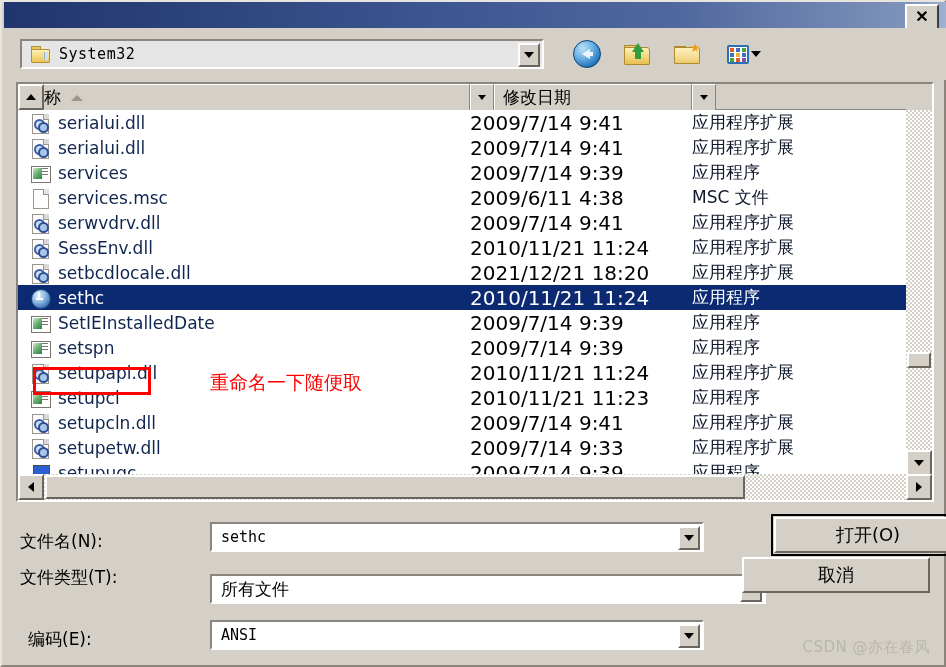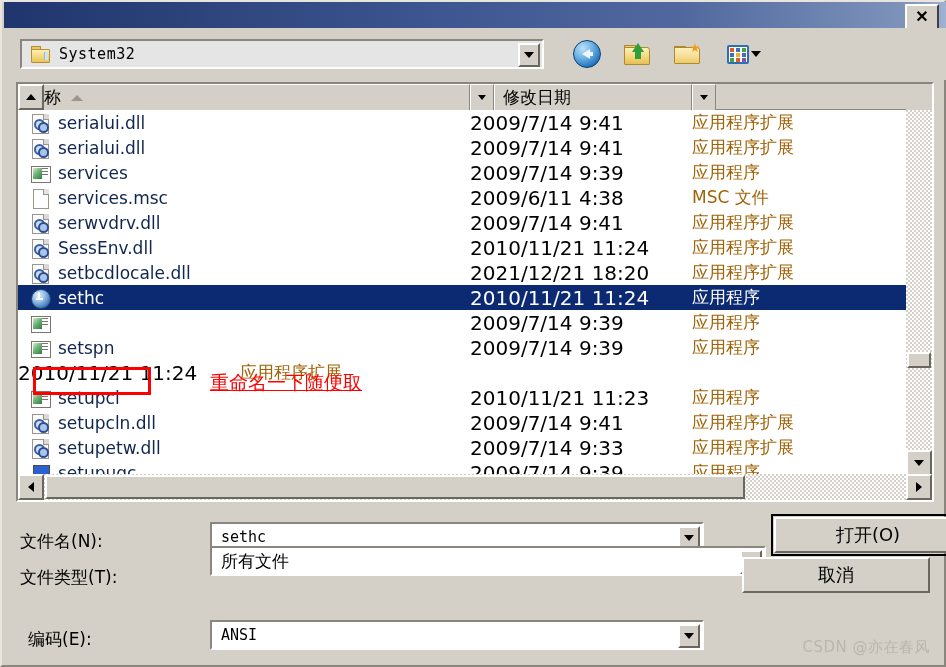--- a/index.html
+++ b/index.html
@@ -101,21 +101,21 @@
     border-right:1px solid #8a867e;border-top:1px solid #ffffff;border-left:1px solid #ffffff;
     display:flex;align-items:center;justify-content:center;cursor:pointer;
   }
   .hfilter .tri-d{border-left-width:4px;border-right-width:4px;border-top-width:5px;}
 
   .rows{position:absolute;left:0;top:26px;width:100%;height:374px;overflow:hidden;}
   .row{height:25px;display:flex;align-items:center;position:relative;}
   .row.sel{background:#0b2a72;}
   .row .nm{width:452px;display:flex;align-items:center;flex:0 0 auto;}
   .row .dt{width:222px;flex:0 0 auto;font-size:20px;color:#000;font-family:"DejaVu Sans","Liberation Sans",sans-serif;}
-  .row .tp{width:200px;flex:0 0 auto;font-size:17px;color:#a16207;font-family:"DejaVu Sans","Liberation Sans",sans-serif;}
+  .row .tp{width:200px;flex:0 0 auto;font-size:17px;color:#0f172a;font-family:"DejaVu Sans","Liberation Sans",sans-serif;}
   .row.sel .dt,.row.sel .tp,.row.sel .lbl{color:#fff;}
   .row .lbl{font-size:17px;color:#10264f;font-family:"DejaVu Sans","Liberation Sans",sans-serif;}
 
   .ic{width:20px;height:20px;margin-left:12px;margin-right:8px;position:relative;flex:0 0 auto;}
   
   .ic.dll .pg{position:absolute;left:2px;top:1px;width:15px;height:18px;background:#fbfbfb;border:1px solid #9a968e;}
   .ic.dll .pg:after{content:"";position:absolute;right:-1px;top:-1px;width:5px;height:5px;background:#d9d9d9;border-left:1px solid #9a968e;border-bottom:1px solid #9a968e;}
   .ic.dll .g1{position:absolute;left:4px;top:6px;width:7px;height:7px;border-radius:50%;border:2px solid #3a5fa8;background:#cfe0f5;}
   .ic.dll .g2{position:absolute;left:8px;top:9px;width:7px;height:7px;border-radius:50%;border:2px solid #2d4e91;background:#a9c6ea;}
   
@@ -137,21 +137,21 @@
   .ic.mon .stand{position:absolute;left:8px;top:13px;width:4px;height:4px;background:#8e8e8e;}
   .ic.mon .base{position:absolute;left:1px;top:16px;width:17px;height:3px;background:#a7a7a7;border:1px solid #6e6e6e;border-radius:1px;}
 
   
   .red-box{
     position:absolute;left:15px;top:283px;width:118px;height:28px;
     border:3px solid #ff0000;box-sizing:border-box;pointer-events:none;
   }
   .red-note{
     position:absolute;left:192px;top:286px;color:#ff0000;font-size:19px;
-    font-family:"DejaVu Sans","Liberation Sans",sans-serif;white-space:nowrap;text-decoration:underline;
+    font-family:"DejaVu Sans","Liberation Sans",sans-serif;white-space:nowrap;
   }
 
   
   .vscroll{position:absolute;right:0;top:0;width:26px;height:392px;background:#d4d0c8;}
   .vtrack{position:absolute;left:0;top:26px;width:26px;height:340px;
      background:repeating-conic-gradient(#ffffff 0% 25%, #d4d0c8 0% 50%) 0 0/4px 4px;}
   .sb-btn{position:absolute;left:0;width:26px;height:26px;background:#d4d0c8;
      border-left:2px solid #ffffff;border-top:2px solid #ffffff;
      border-right:2px solid #6b675f;border-bottom:2px solid #6b675f;box-sizing:border-box;
      display:flex;align-items:center;justify-content:center;cursor:pointer;}
@@ -381,38 +381,47 @@
           <span class="tp">应用程序</span>
         </div>
         <div class="row">
           <span class="nm">
             <span class="ic exe">
               <span class="w"></span>
               <span class="l1"></span>
               <span class="l2"></span>
               <span class="l3"></span>
             </span>
+            <span class="lbl">SetIEInstalledDate</span>
           </span>
           <span class="dt">2009/7/14 9:39</span>
           <span class="tp">应用程序</span>
         </div>
         <div class="row">
           <span class="nm">
             <span class="ic exe">
               <span class="w"></span>
               <span class="l1"></span>
               <span class="l2"></span>
               <span class="l3"></span>
             </span>
             <span class="lbl">setspn</span>
           </span>
           <span class="dt">2009/7/14 9:39</span>
           <span class="tp">应用程序</span>
         </div>
         <div class="row">
+          <span class="nm">
+            <span class="ic dll">
+              <span class="pg"></span>
+              <span class="g1"></span>
+              <span class="g2"></span>
+            </span>
+            <span class="lbl">setupapi.dll</span>
+          </span>
           <span class="dt">2010/11/21 11:24</span>
           <span class="tp">应用程序扩展</span>
         </div>
         <div class="row">
           <span class="nm">
             <span class="ic exe">
               <span class="w"></span>
               <span class="l1"></span>
               <span class="l2"></span>
               <span class="l3"></span>
@@ -486,21 +495,21 @@
   <div class="form">
     <div class="flabel" style="left:18px;top:24px;">文件名(N):</div>
     <div class="field" style="left:208px;top:16px;width:494px;">
       <span class="val">sethc</span>
       <span class="combo-arrow">
           <span class="tri-d"></span>
         </span>
     </div>
 
     <div class="flabel" style="left:18px;top:60px;">文件类型(T):</div>
-    <div class="field" style="left:208px;top:40px;width:556px;">
+    <div class="field" style="left:208px;top:68px;width:556px;">
       <span class="valcjk">所有文件</span>
       <span class="combo-arrow">
           <span class="tri-d"></span>
         </span>
     </div>
 
     <div class="flabel" style="left:26px;top:122px;">编码(E):</div>
     <div class="field" style="left:208px;top:114px;width:494px;">
       <span class="val">ANSI</span>
       <span class="combo-arrow">

